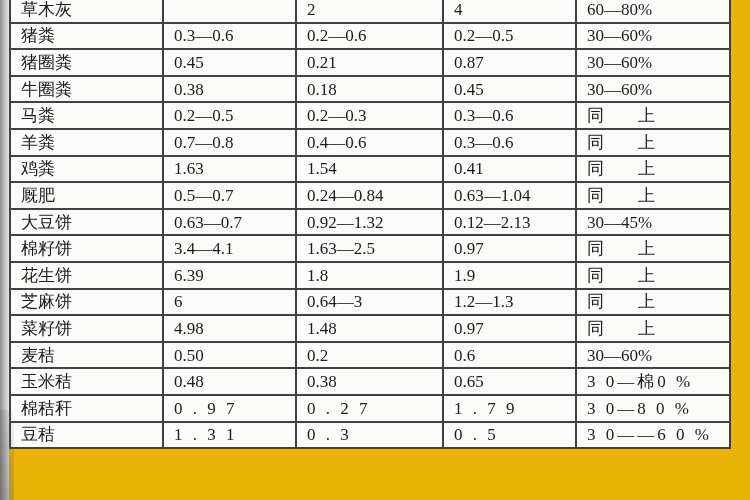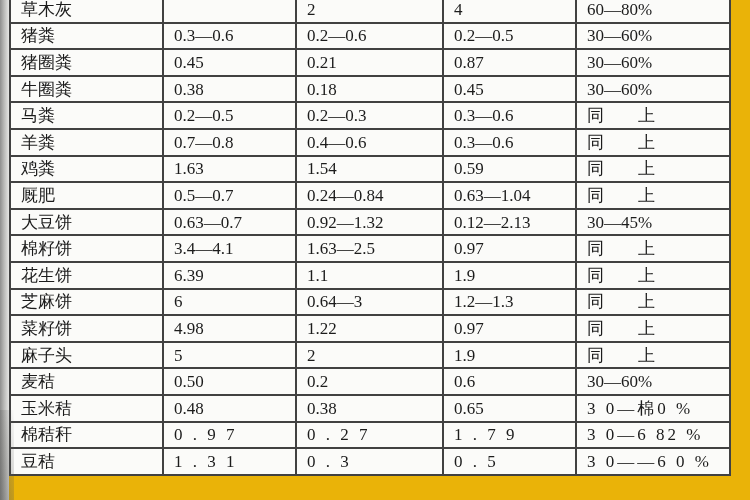--- a/index.html
+++ b/index.html
@@ -118,21 +118,21 @@
           <td>羊粪</td>
           <td>0.7—0.8</td>
           <td>0.4—0.6</td>
           <td>0.3—0.6</td>
           <td class="same">同　　上</td>
         </tr>
         <tr>
           <td>鸡粪</td>
           <td>1.63</td>
           <td>1.54</td>
-          <td>0.59</td>
+          <td>0.41</td>
           <td class="same">同　　上</td>
         </tr>
         <tr>
           <td>厩肥</td>
           <td>0.5—0.7</td>
           <td>0.24—0.84</td>
           <td>0.63—1.04</td>
           <td class="same">同　　上</td>
         </tr>
         <tr>
@@ -145,43 +145,36 @@
         <tr>
           <td>棉籽饼</td>
           <td>3.4—4.1</td>
           <td>1.63—2.5</td>
           <td>0.97</td>
           <td class="same">同　　上</td>
         </tr>
         <tr>
           <td>花生饼</td>
           <td>6.39</td>
-          <td>1.1</td>
+          <td>1.8</td>
           <td>1.9</td>
           <td class="same">同　　上</td>
         </tr>
         <tr>
           <td>芝麻饼</td>
           <td>6</td>
           <td>0.64—3</td>
           <td>1.2—1.3</td>
           <td class="same">同　　上</td>
         </tr>
         <tr>
           <td>菜籽饼</td>
           <td>4.98</td>
-          <td>1.22</td>
+          <td>1.48</td>
           <td>0.97</td>
-          <td class="same">同　　上</td>
-        </tr>
-        <tr>
-          <td>麻子头</td>
-          <td>5</td>
-          <td>2</td>
-          <td>1.9</td>
           <td class="same">同　　上</td>
         </tr>
         <tr>
           <td>麦秸</td>
           <td>0.50</td>
           <td>0.2</td>
           <td>0.6</td>
           <td>30—60%</td>
         </tr>
         <tr>
@@ -189,21 +182,21 @@
           <td>0.48</td>
           <td>0.38</td>
           <td>0.65</td>
           <td class="sp">3 0—棉0 %</td>
         </tr>
         <tr>
           <td>棉秸秆</td>
           <td class="sp">0 . 9 7</td>
           <td class="sp">0 . 2 7</td>
           <td class="sp">1 . 7 9</td>
-          <td class="sp">3 0—6 82 %</td>
+          <td class="sp">3 0—8 0 %</td>
         </tr>
         <tr>
           <td>豆秸</td>
           <td class="sp">1 . 3 1</td>
           <td class="sp">0 . 3</td>
           <td class="sp">0 . 5</td>
           <td class="sp">3 0——6 0 %</td>
         </tr>
       </tbody>
   </table>

